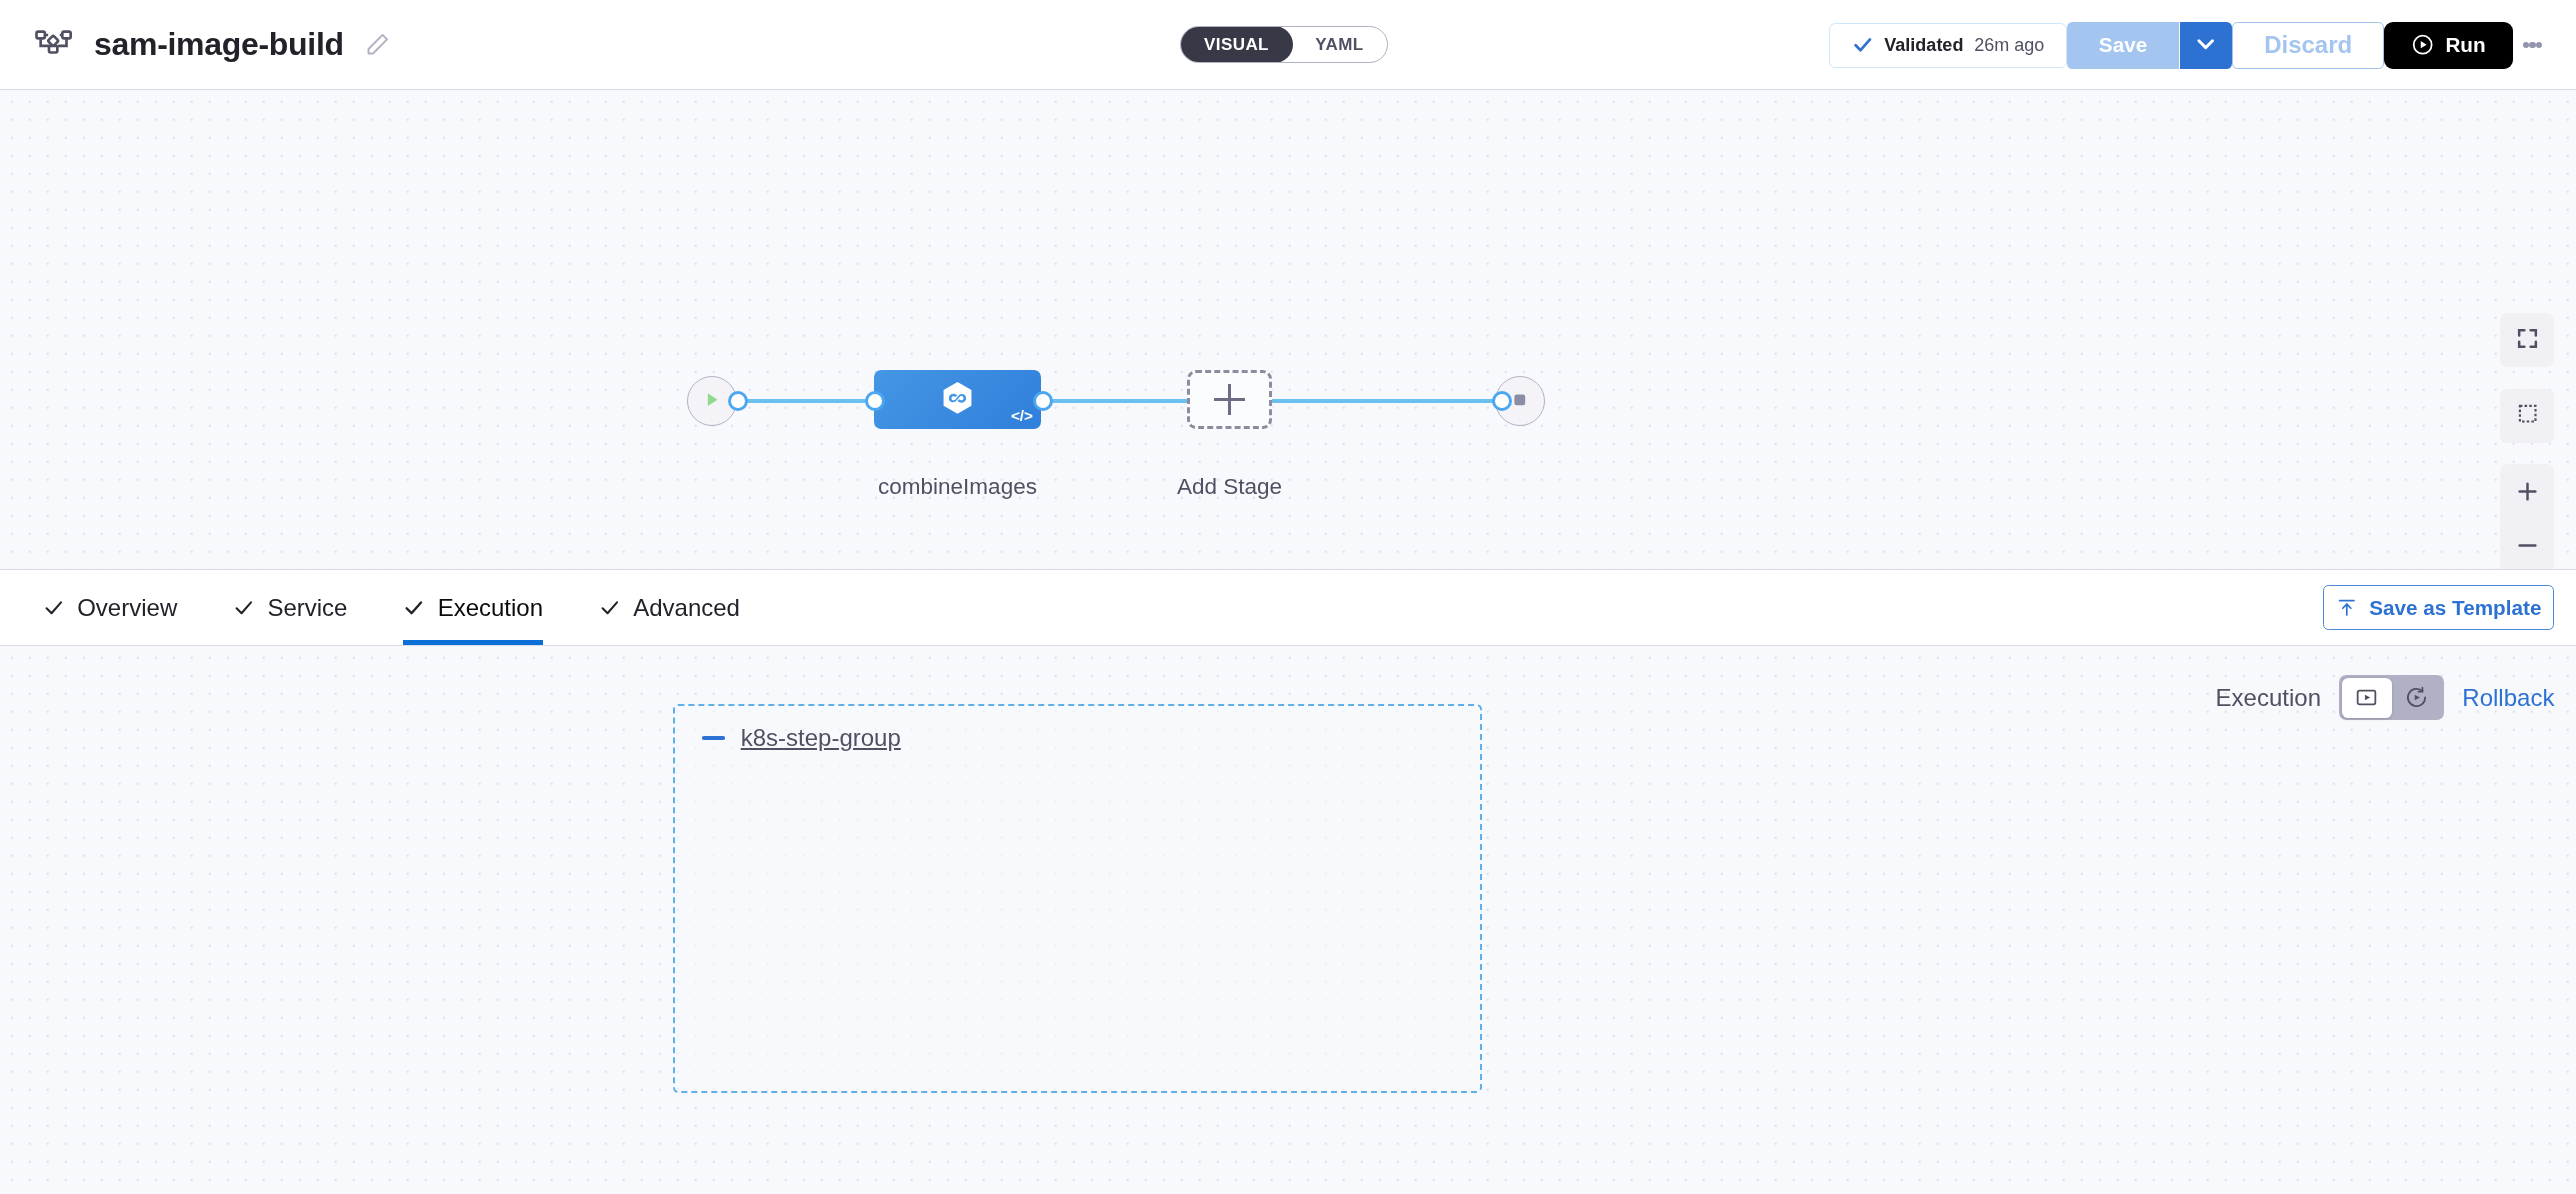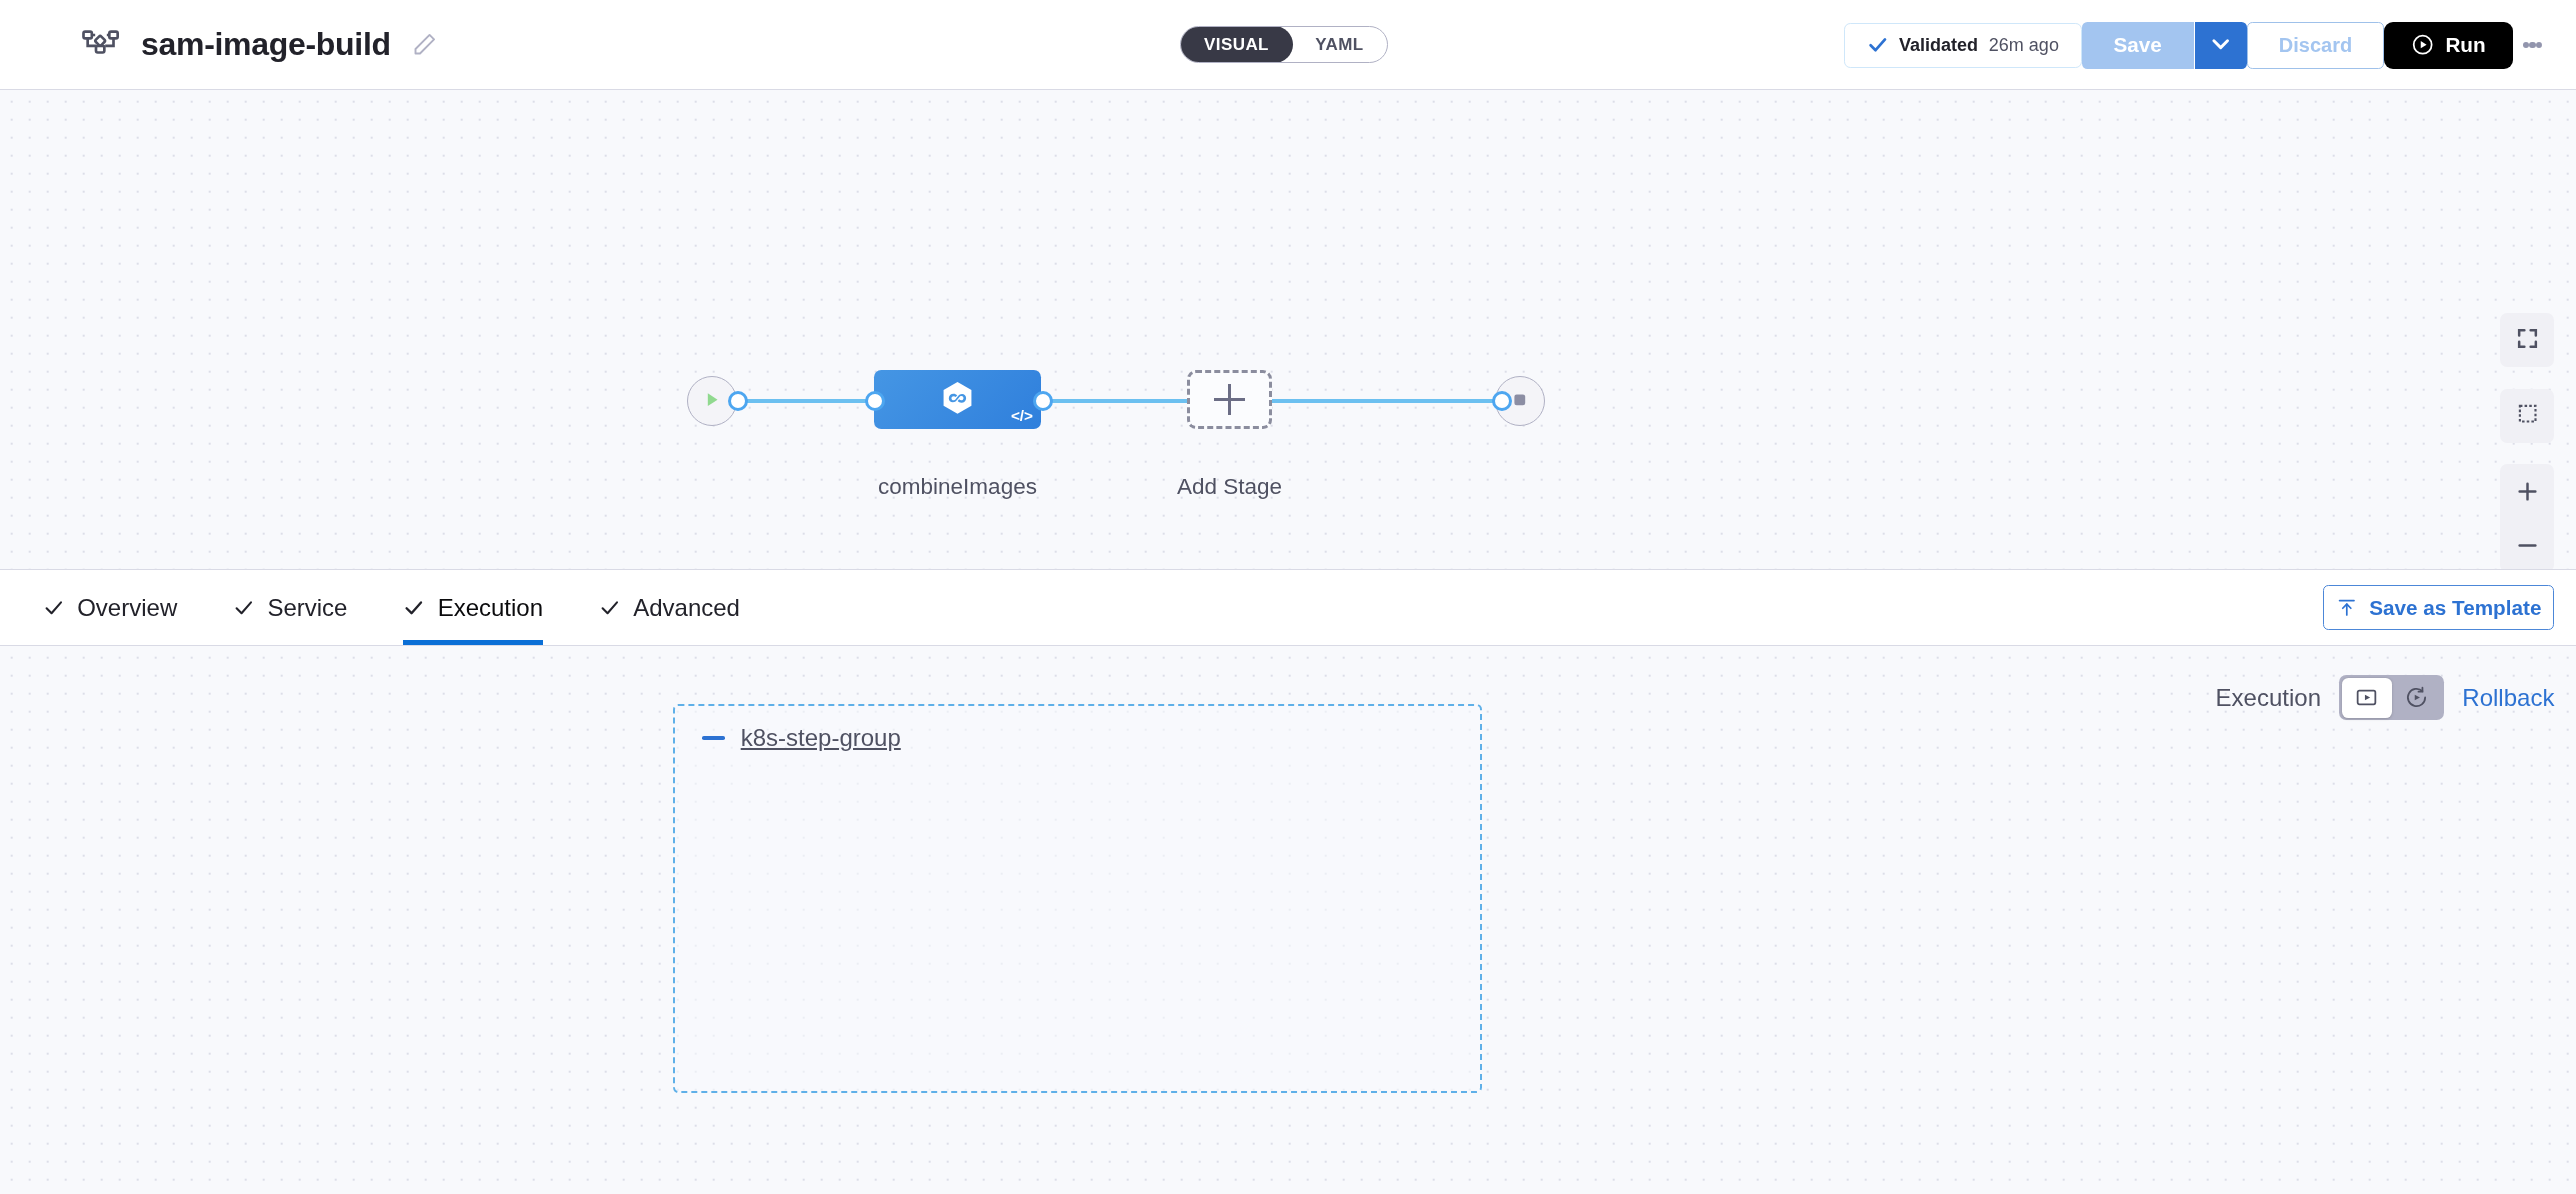--- a/index.html
+++ b/index.html
@@ -11,21 +11,21 @@
     overflow: hidden;
   }
   .app { position: relative; width: 2576px; height: 1194px; display: flex; flex-direction: column; }
 
   
   .header {
     position: relative;
     height: 90px; flex: 0 0 90px;
     background: #ffffff;
     border-bottom: 0.9px solid #d9dae5;
-    display: flex; align-items: center; padding-left: 47px;
+    display: flex; align-items: center;
   }
   .hdr-left { display: flex; align-items: center; gap: 20px; padding-left: 34px; }
   .pipeline-icon { width: 40px; height: 40px; display: block; }
   .pipeline-title {
     font-size: 32px; font-weight: 700; color: #22222a; letter-spacing: -0.3px;
     white-space: nowrap;
   }
   .edit-pencil { width: 27px; height: 27px; display: block; cursor: pointer; }
 
   
@@ -62,21 +62,21 @@
     padding: 0 32px; display: flex; align-items: center; cursor: default;
     border-right: 1.8px solid #ffffff;
   }
   .save-caret {
     background: #2d72d2; width: 52px; display: flex; align-items: center; justify-content: center;
     cursor: pointer;
   }
   .btn-discard {
     height: 47px; padding: 0 31px; display: flex; align-items: center;
     border: 0.9px solid #9fc1ea; border-radius: 5.4px; background: #ffffff;
-    color: #a3c5f0; font-size: 20px; font-weight: 700; cursor: default;
+    color: #a3c5f0; font-size: 24px; font-weight: 700; cursor: default;
   }
   .btn-run {
     height: 47px; padding: 0 27px; display: flex; align-items: center; gap: 10.8px;
     background: #000000; border-radius: 9px; color: #ffffff;
     font-size: 20.7px; font-weight: 700; cursor: pointer;
   }
   .btn-run svg { width: 23.4px; height: 23.4px; display: block; }
   .kebab { width: 40px; height: 47px; display: flex; align-items: center; justify-content: center; cursor: pointer; }
   .kebab span { display:block; width: 6.3px; height: 6.3px; border-radius: 50%; background: #9295ad; margin: 2.2px 0; }
 

